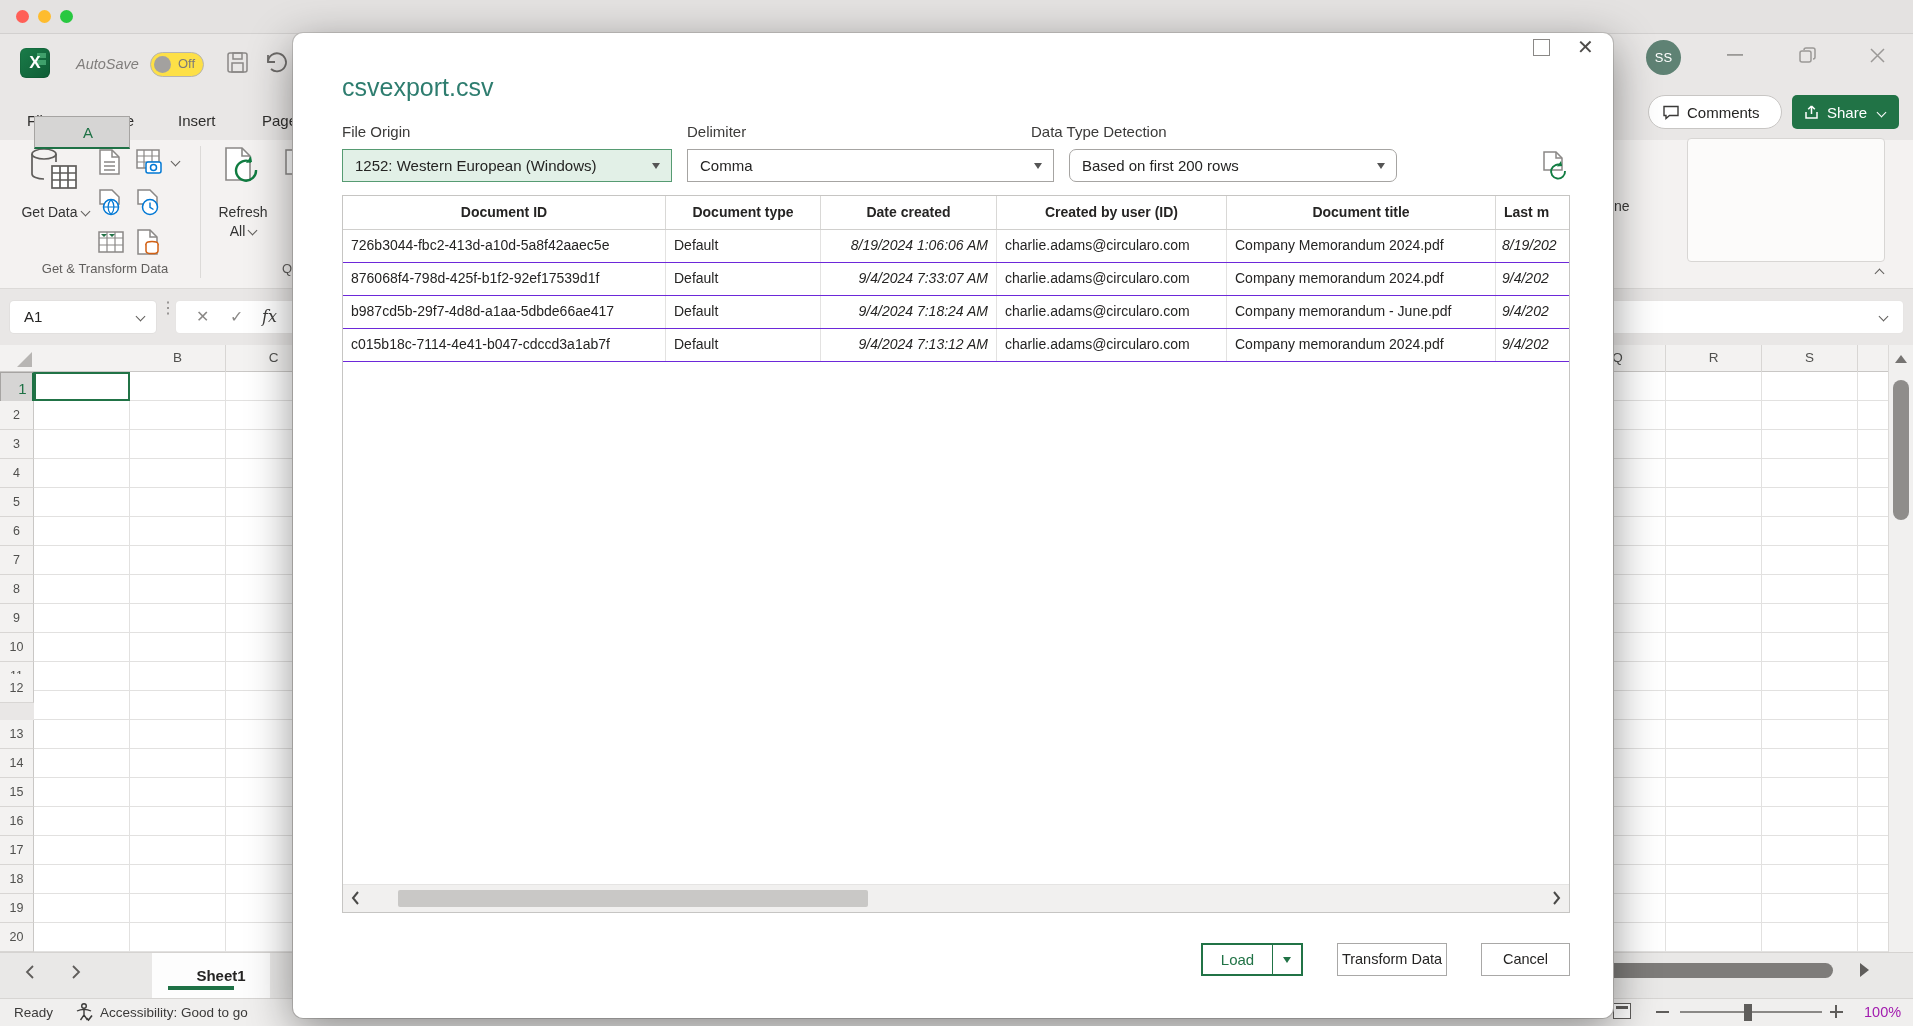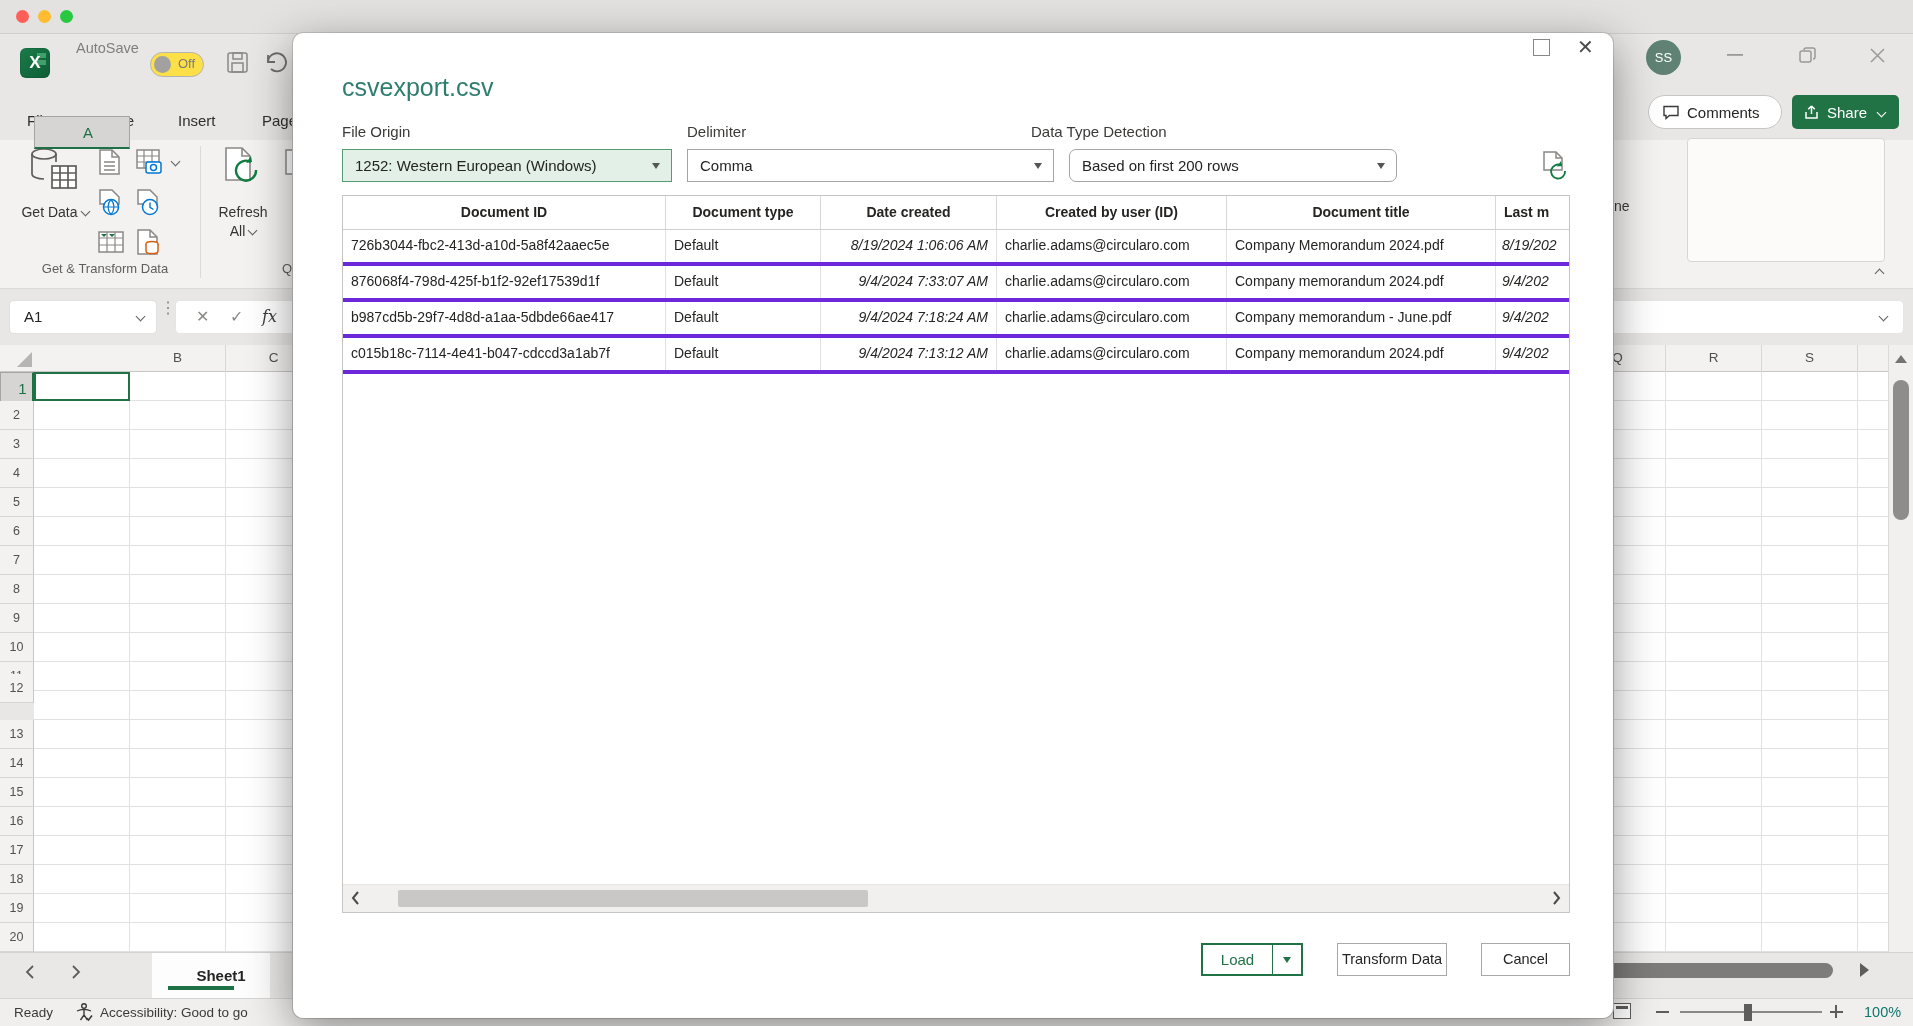--- a/index.html
+++ b/index.html
@@ -94,21 +94,21 @@
   .fld-label{position:absolute;top:90px;font-size:15px;color:#3b3a39;}
   .sel{position:absolute;top:116px;height:33px;border:1px solid #a6a4a2;background:#fff;box-sizing:border-box;
        font-size:15px;color:#252423;line-height:31px;padding-left:12px;white-space:nowrap;overflow:hidden;}
   .sel.green{background:#e2f0e7;border-color:#569b72;}
   .sel .tri{position:absolute;right:11px;top:13px;width:0;height:0;border-left:4.5px solid transparent;border-right:4.5px solid transparent;border-top:6px solid #555;}
   .pq-table{position:absolute;left:49px;top:162px;width:1228px;height:718px;border:1px solid #c6c5c3;box-sizing:border-box;background:#fff;}
   .pq-head{display:flex;height:33px;border-bottom:1px solid #d0cfcd;}
   .th{box-sizing:border-box;border-right:1px solid #d9d8d6;font-weight:bold;text-align:center;line-height:32px;height:33px;
       overflow:hidden;white-space:nowrap;font-size:14px;color:#252423;flex:0 0 auto;}
   .th.lastm{text-align:left;padding-left:8px;border-right:none;}
-  .tr{display:flex;height:32px;border-bottom:4px solid #6d28d9;}
+  .tr{display:flex;height:32px;border-bottom:1px solid #6d28d9;}
   .td{box-sizing:border-box;border-right:1px solid #e3e2e1;line-height:31px;white-space:nowrap;overflow:hidden;
       font-size:14px;color:#252423;padding:0 8px;flex:0 0 auto;}
   .td.r{text-align:right;}
   .td.i{font-style:italic;}
   .td:last-child{border-right:none;padding:0 6px;}
   .pq-scroll{position:absolute;left:0;bottom:0;width:1226px;height:27px;background:#f1f0ef;border-top:1px solid #e5e4e3;}
   .pq-thumb{position:absolute;left:55px;top:5px;width:470px;height:17px;background:#c9c8c6;border-radius:2px;}
   .dlg-btn{position:absolute;top:910px;height:33px;border:1px solid #a9a8a7;background:#fff;box-sizing:border-box;
            font-size:14.5px;color:#252423;text-align:center;line-height:31px;}
   .load-btn{position:absolute;left:908px;top:910px;width:102px;height:33px;border:2px solid #217346;box-sizing:border-box;display:flex;}
@@ -128,21 +128,21 @@
     <span class="light" style="left:16px;background:#ff5f57;"></span>
     <span class="light" style="left:38px;background:#febc2e;"></span>
     <span class="light" style="left:60px;background:#28c840;"></span>
   </div>
 
   <div class="xl-icon">
     <span class="cell" style="left:17px;top:5px;width:9px;height:5px;"></span>
     <span class="cell" style="left:17px;top:12px;width:9px;height:5px;"></span>
     <span class="x">X</span>
   </div>
-  <div class="qa-label abs" style="left:76px;top:40px;">AutoSave</div>
+  <div class="qa-label abs" style="left:76px;top:56px;font-style:italic;">AutoSave</div>
   <div class="toggle">
     <span class="knob"></span>
     <span class="tl">Off</span>
   </div>
   <div class="abs" style="left:226px;top:51px;">
     <svg width="23" height="23" viewBox="0 0 23 23" fill="none" stroke="#8a8886" stroke-width="1.5">
       <rect x="2" y="2" width="19" height="19" rx="2"></rect>
         <rect x="7" y="2" width="9" height="6"></rect>
         <rect x="6" y="12" width="11" height="9"></rect>
     </svg>
@@ -366,21 +366,21 @@
       <path d="M12.5 16 l2 2 l3.5 -4.5" stroke-width="1.6"></path>
     </svg>
   </div>
   <div class="abs" style="left:100px;top:1005px;font-size:13.5px;color:#3b3a39;">Accessibility: Good to go</div>
   <div class="view-icon"></div>
   <span class="zoom-minus"></span>
   <span class="zoom-track"></span>
   <span class="zoom-thumb"></span>
   <span class="zoom-plus-h"></span>
   <span class="zoom-plus-v"></span>
-  <div class="abs" style="left:1864px;top:1004px;font-size:14.5px;color:#0f766e;">100%</div>
+  <div class="abs" style="left:1864px;top:1004px;font-size:14.5px;color:#a21caf;">100%</div>
 
   <div class="dialog">
     <div class="dlg-sq"></div>
     <div class="dlg-x">✕</div>
     <div class="dlg-title">csvexport.csv</div>
 
     <div class="fld-label" style="left:49px;">File Origin</div>
     <div class="fld-label" style="left:394px;">Delimiter</div>
     <div class="fld-label" style="left:738px;">Data Type Detection</div>
 

